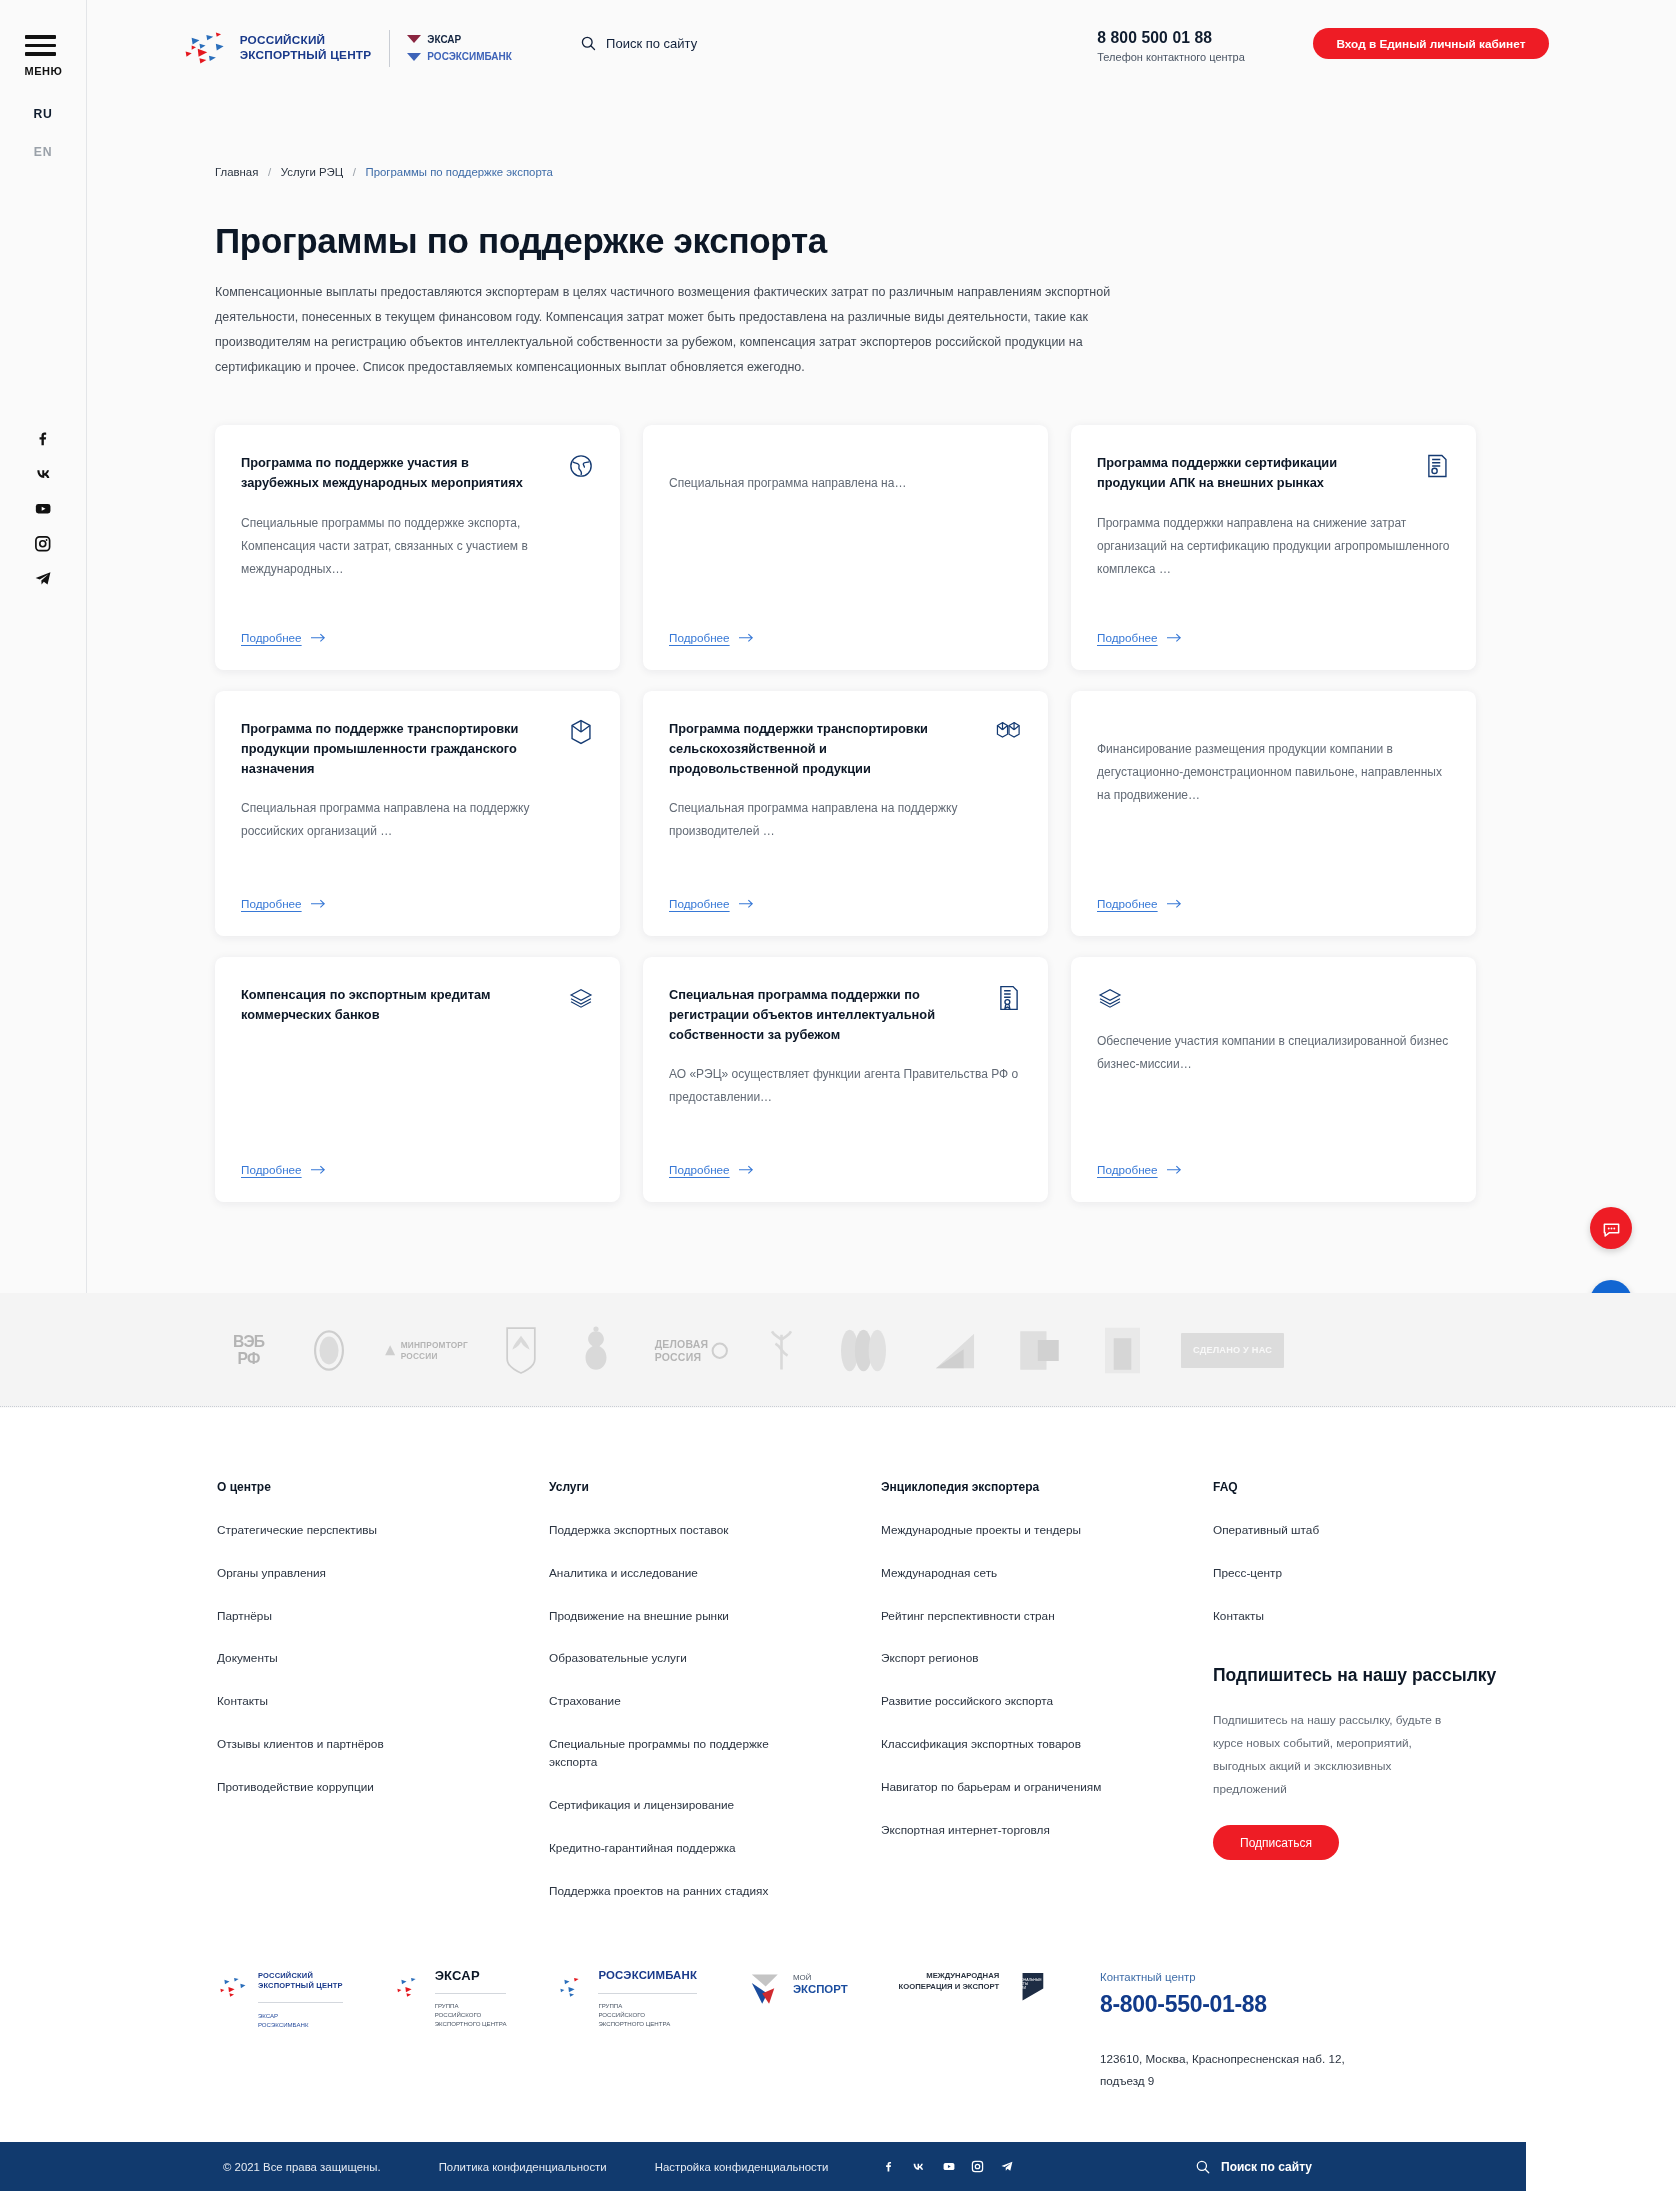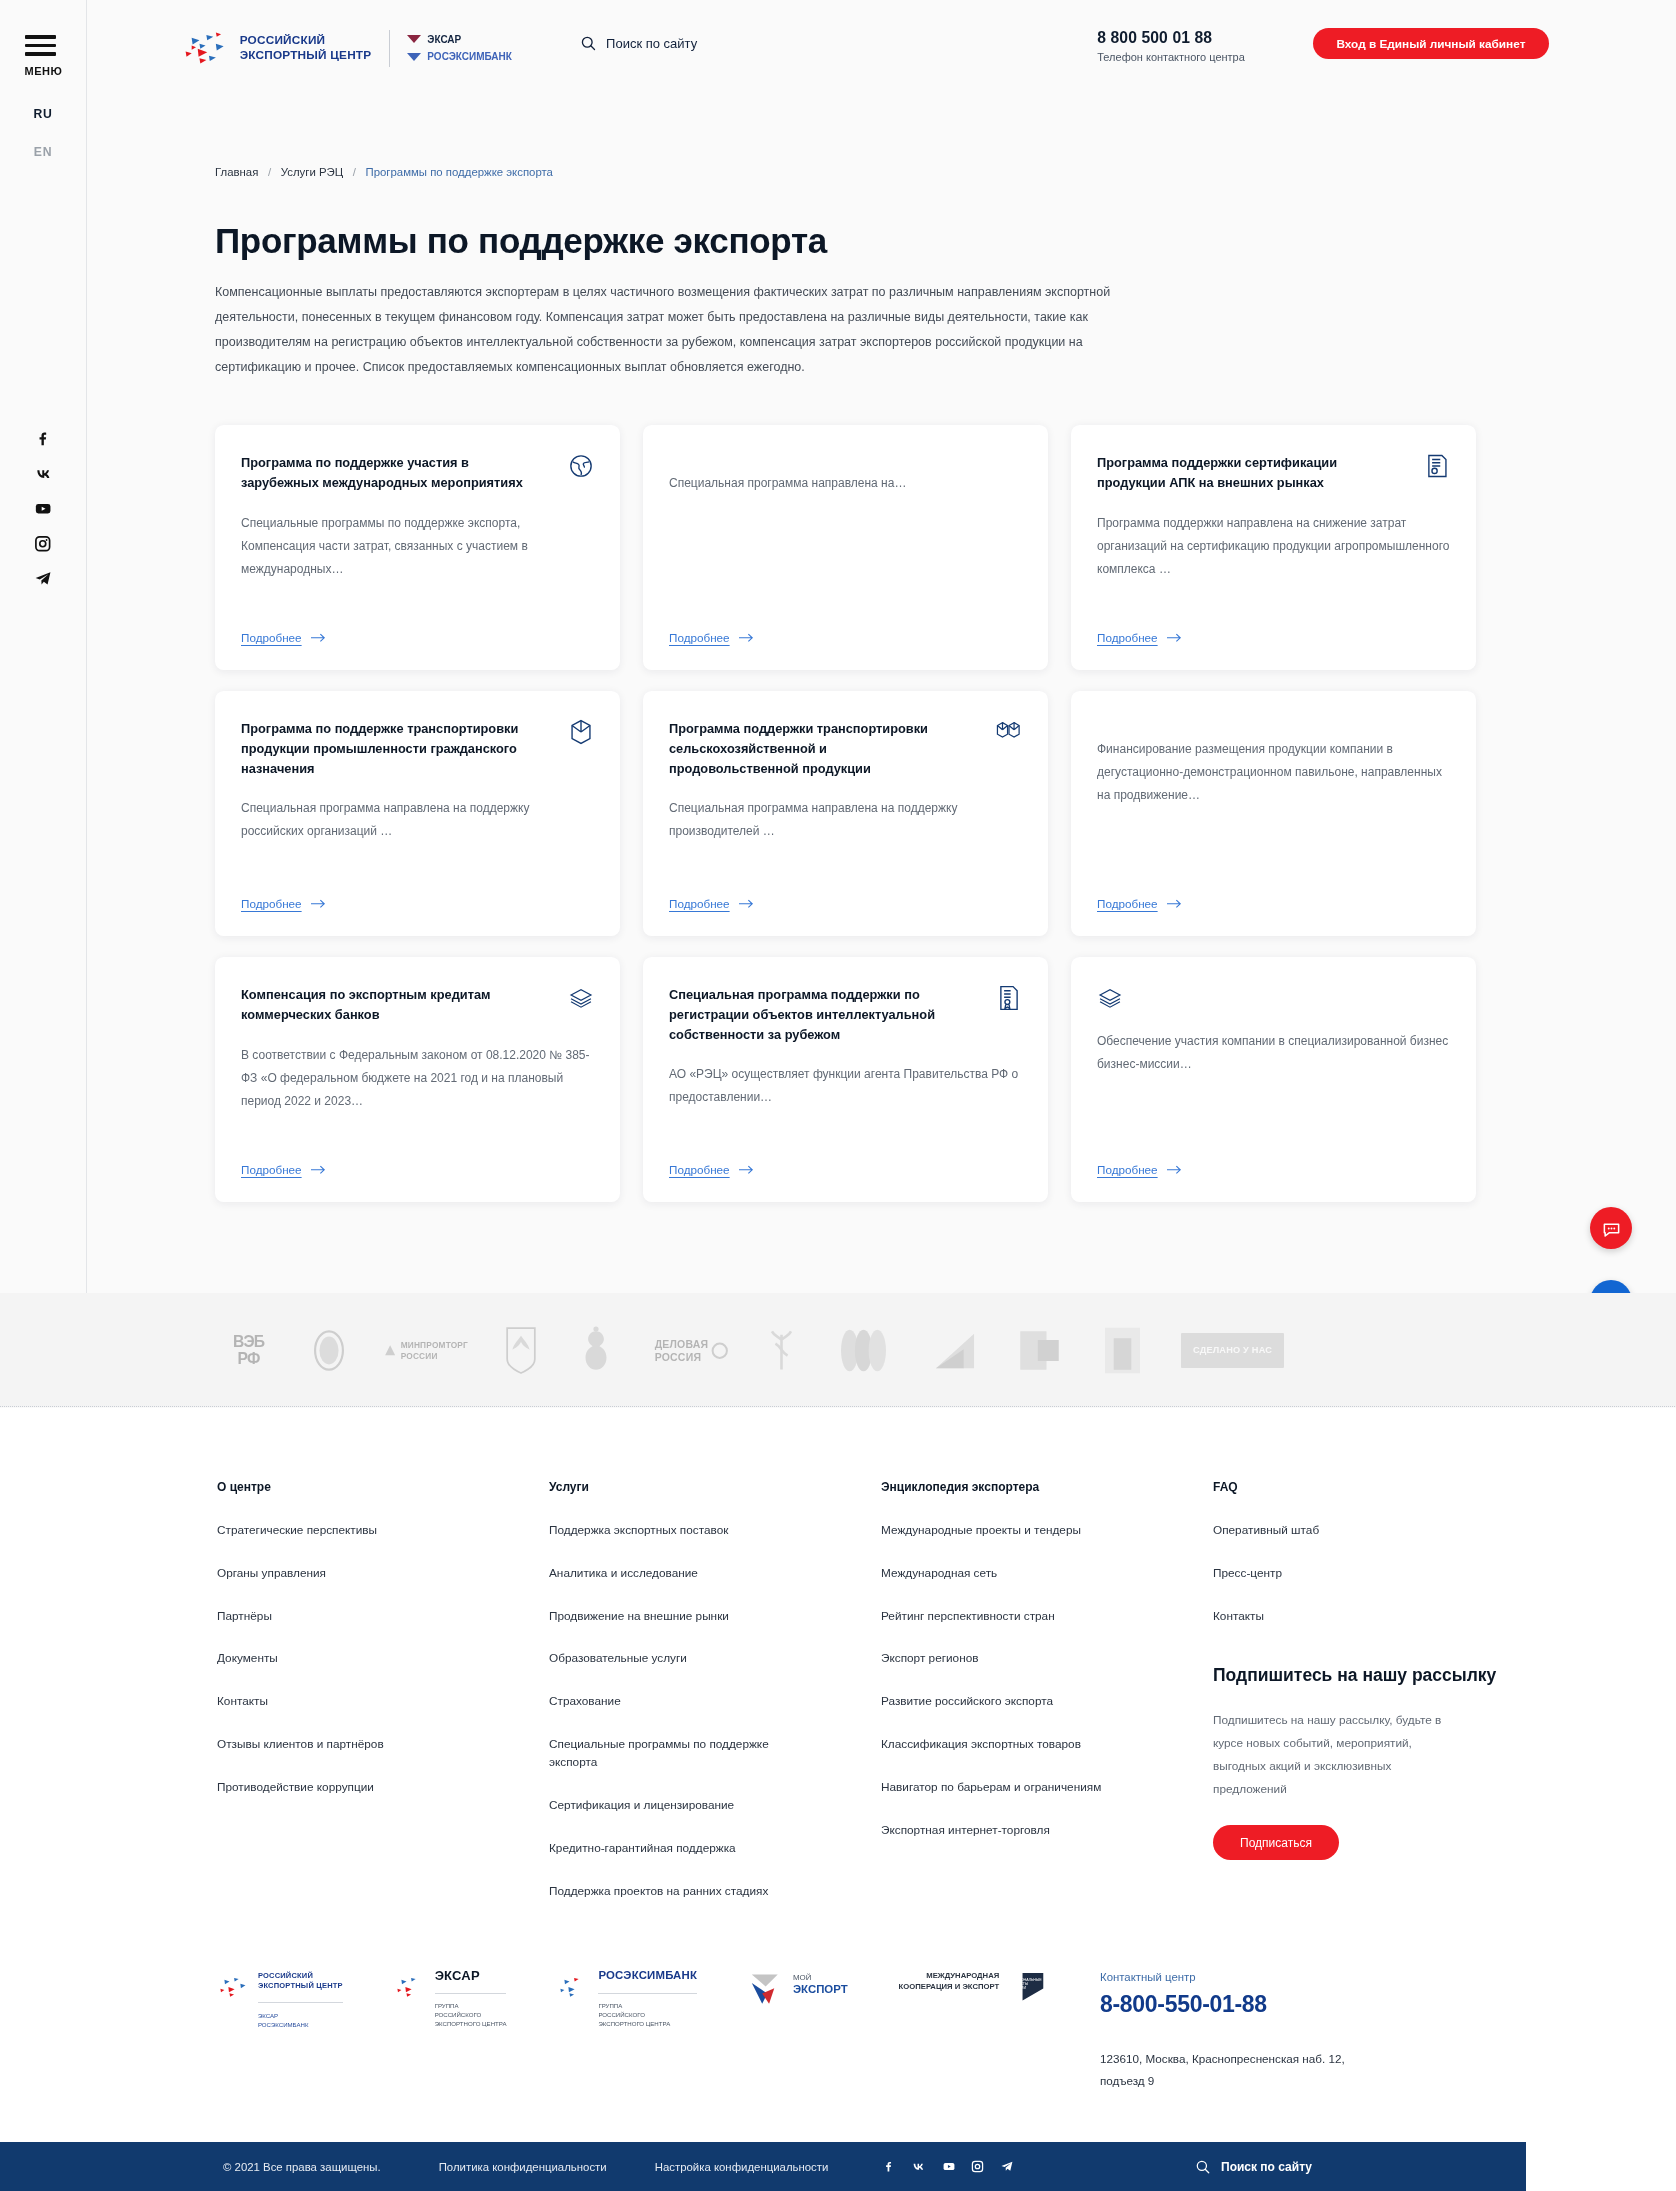--- a/index.html
+++ b/index.html
@@ -317,21 +317,20 @@
         </div>
 
         <div class="card">
           <div class="chead">
             <h3>Компенсация по экспортным кредитам коммерческих банков</h3>
             <svg class="cicon" viewBox="0 0 34 32">
               <path d="M4 12L17 5l13 7-13 7z" fill="none" stroke="#143a72" stroke-width="1.6"></path>
               <path d="M4 17l13 7 13-7M4 21l13 7 13-7" fill="none" stroke="#143a72" stroke-width="1.6"></path>
             </svg>
           </div>
-          <p>В соответствии с Федеральным законом от 08.12.2020 № 385-ФЗ «О федеральном бюджете на 2021 год и на плановый период 2022 и 2023…</p>
           <div class="more">
             <u>Подробнее</u>
             <svg width="15" height="9.6" viewBox="0 0 20 12">
                 <path d="M0 6h17M12.5 1.2L17.6 6l-5.1 4.8" fill="none" stroke="#3778d6" stroke-width="1.5"></path>
               </svg>
           </div>
         </div>
 
         <div class="card">
           <div class="chead">

